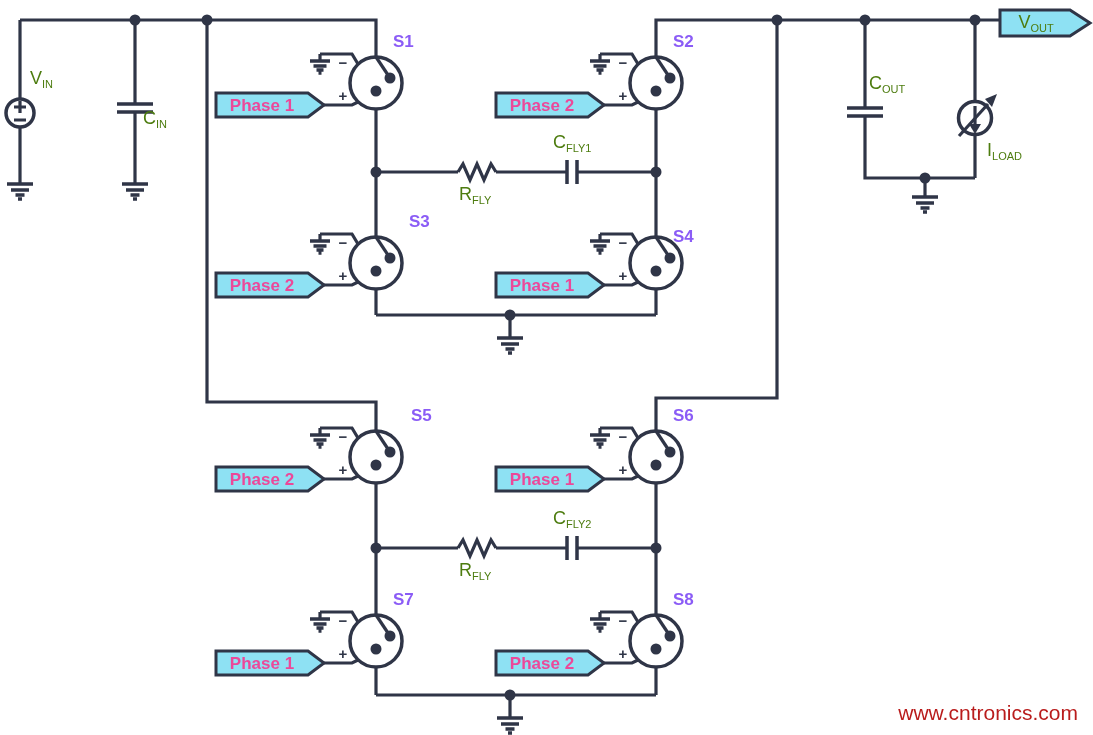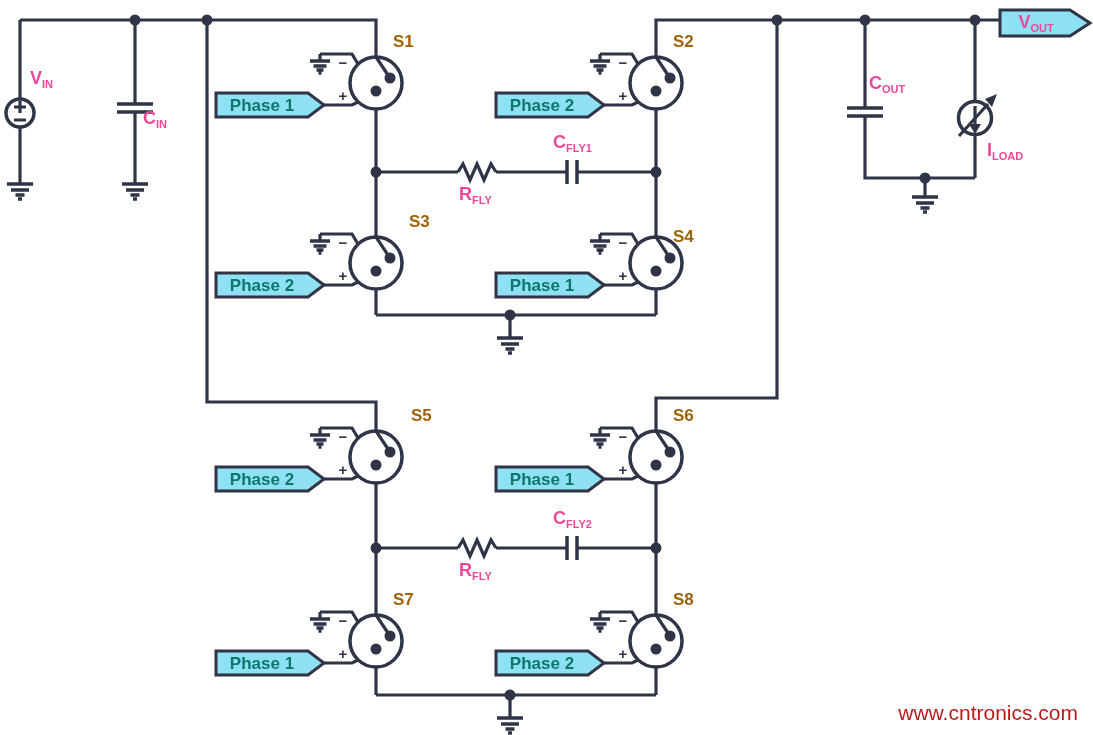--- a/index.html
+++ b/index.html
@@ -7,24 +7,24 @@
     position:relative; width:1093px; height:735px; background:#ffffff;
     font-family:"Liberation Sans", sans-serif; overflow:hidden;
   }
   svg.canvas { position:absolute; left:0; top:0; }
   .w  { stroke:#2f3547; stroke-width:3.2; fill:none; }
   .wt { stroke:#2f3547; stroke-width:3.5; fill:none; }
   .d  { fill:#2f3547; stroke:none; }
   .sc { fill:#ffffff; stroke:#2f3547; stroke-width:3.5; }
   .tg { fill:#8ee1f3; stroke:#2f3547; stroke-width:3; stroke-linejoin:miter; }
   .symtxt { fill:#2f3547; font-family:"Liberation Sans",sans-serif; font-weight:bold; font-size:15px; text-anchor:middle; }
-  .lbl { position:absolute; color:#ec4899; font-weight:bold; font-size:18px; white-space:nowrap; line-height:1; }
+  .lbl { position:absolute; color:#4d7c0f; font-weight:normal; font-size:18px; white-space:nowrap; line-height:1; }
   .lbl sub { font-size:11px; vertical-align:-4px; }
-  .slbl { position:absolute; color:#a16207; font-weight:bold; font-size:17px; line-height:1; white-space:nowrap; }
-  .tag-text { position:absolute; width:92px; text-align:center; color:#0f766e; font-weight:bold; font-size:17px; line-height:1.2; white-space:nowrap; }
+  .slbl { position:absolute; color:#8b5cf6; font-weight:bold; font-size:17px; line-height:1; white-space:nowrap; }
+  .tag-text { position:absolute; width:92px; text-align:center; color:#ec4899; font-weight:bold; font-size:17px; line-height:1.2; white-space:nowrap; }
   .wm { position:absolute; left:898px; top:701px; width:180px; text-align:right; color:#b91c1c; font-size:21px; line-height:1.1; }
 </style>
 </head>
 <body>
 
 <div id="app">
 
 <svg class="canvas" width="1093" height="735" viewBox="0 0 1093 735">
 
   <g>

